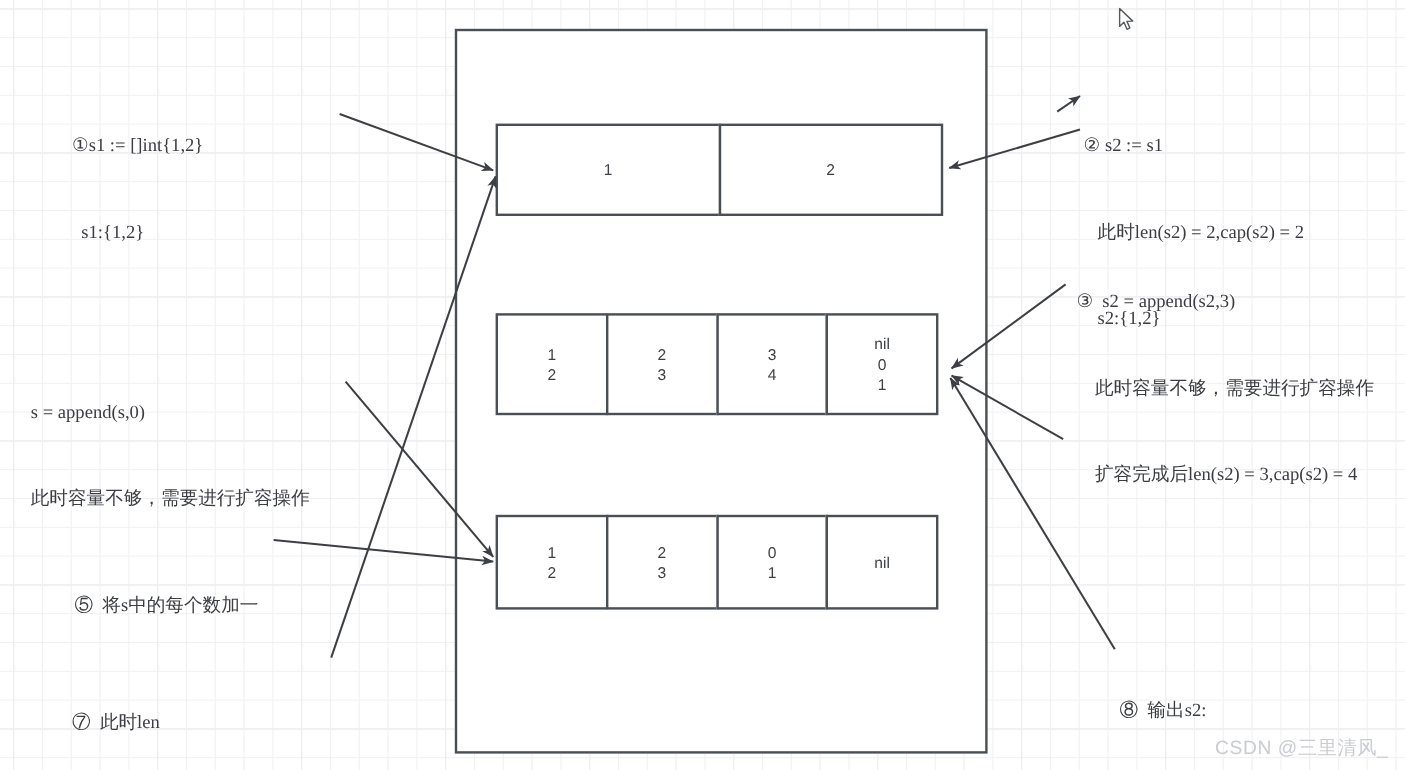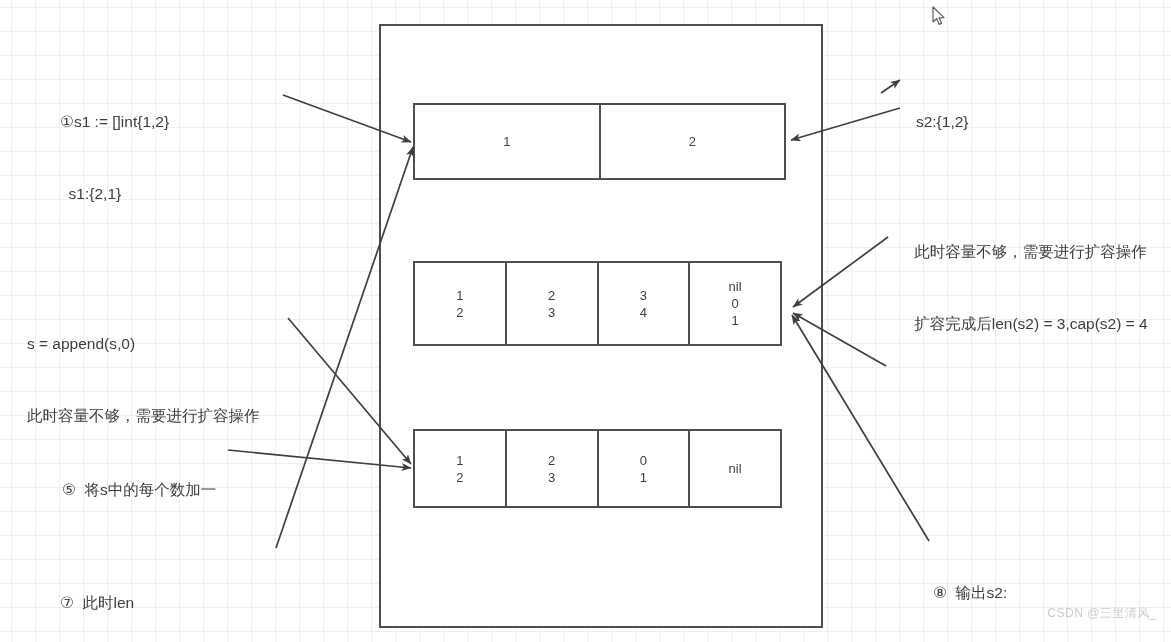--- a/index.html
+++ b/index.html
@@ -63,29 +63,30 @@
   #row-3 { left: 413px; top: 429px; width: 375px; height: 79px; }
   #row-3 .cell { width: 25%; }
 
   
   .note {
     position: absolute;
     font-size: 15.5px;
     line-height: 24px;
     color: #3b3d42;
     white-space: pre;
+    font-family: Liberation Serif, serif;
   }
   .note .ln { display: block; }
   .note.center { text-align: center; white-space: normal; }
 
   #note-1 { left: 60px; top: 62px; }
   #note-2 { left: 903px; top: 62px; }
   #note-3 { left: 897px; top: 192px; }
   #note-4 { left: 14px; top: 284px; }
-  #note-5 { left: 62px; top: 430px; }
+  #note-5 { left: 62px; top: 445px; }
   #note-6 { left: 890px; top: 335px; width: 245px; text-align: center; }
   #note-7 { left: 60px; top: 543px; }
   #note-8 { left: 933px; top: 533px; }
 
   #arrows {
     position: absolute;
     left: 0; top: 0;
     width: 1171px;
     height: 642px;
     pointer-events: none;
@@ -96,22 +97,22 @@
     position: absolute;
     left: 932px;
     top: 6px;
     width: 14px;
     height: 20px;
   }
 
   .watermark {
     position: absolute;
     right: 14px;
-    bottom: 20px;
-    font-size: 12px;
+    bottom: 8px;
+    font-size: 16px;
     color: #c9ccd1;
     letter-spacing: 0.5px;
     margin-left: 36px;
   }
 </style>
 </head>
 <body>
 
 <div id="canvas">
 
@@ -185,28 +186,31 @@
 
     <path d="M886,366 L793,313" stroke="#3c3f44" stroke-width="1.7" fill="none" marker-end="url(#ah)"></path>
 
     <path d="M276,548 L413,147" stroke="#3c3f44" stroke-width="1.7" fill="none" marker-end="url(#ah)"></path>
 
     <path d="M929,541 L792,315" stroke="#3c3f44" stroke-width="1.7" fill="none" marker-end="url(#ah)"></path>
   </svg>
 
   <div class="note" id="note-1">
     <span class="ln">①s1 := []int{1,2}</span>
-    <span class="ln">  s1:{2,1}</span>
+    <span class="ln">  s1:{1,2}</span>
   </div>
 
   <div class="note" id="note-2">
+    <span class="ln">② s2 := s1</span>
+    <span class="ln">   此时len(s2) = 2,cap(s2) = 2</span>
     <span class="ln">   s2:{1,2}</span>
   </div>
 
   <div class="note" id="note-3">
+    <span class="ln">③  s2 = append(s2,3)</span>
     <span class="ln">    此时容量不够，需要进行扩容操作</span>
     <span class="ln">    扩容完成后len(s2) = 3,cap(s2) = 4</span>
   </div>
 
   <div class="note" id="note-4">
     <span class="ln">   s = append(s,0)</span>
     <span class="ln">   此时容量不够，需要进行扩容操作</span>
   </div>
 
   <div class="note" id="note-5">

